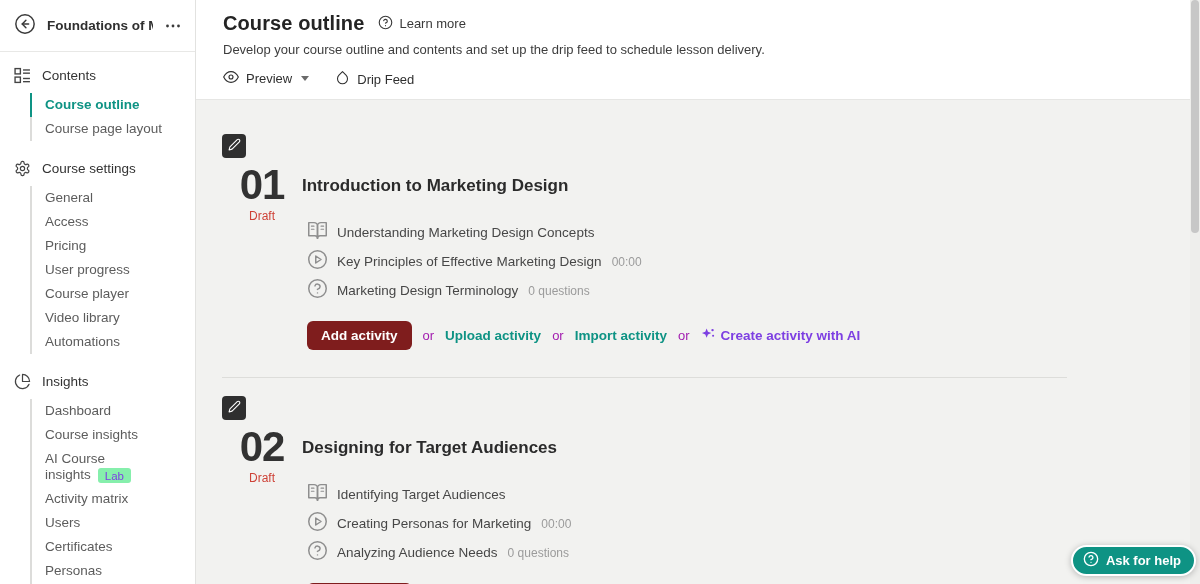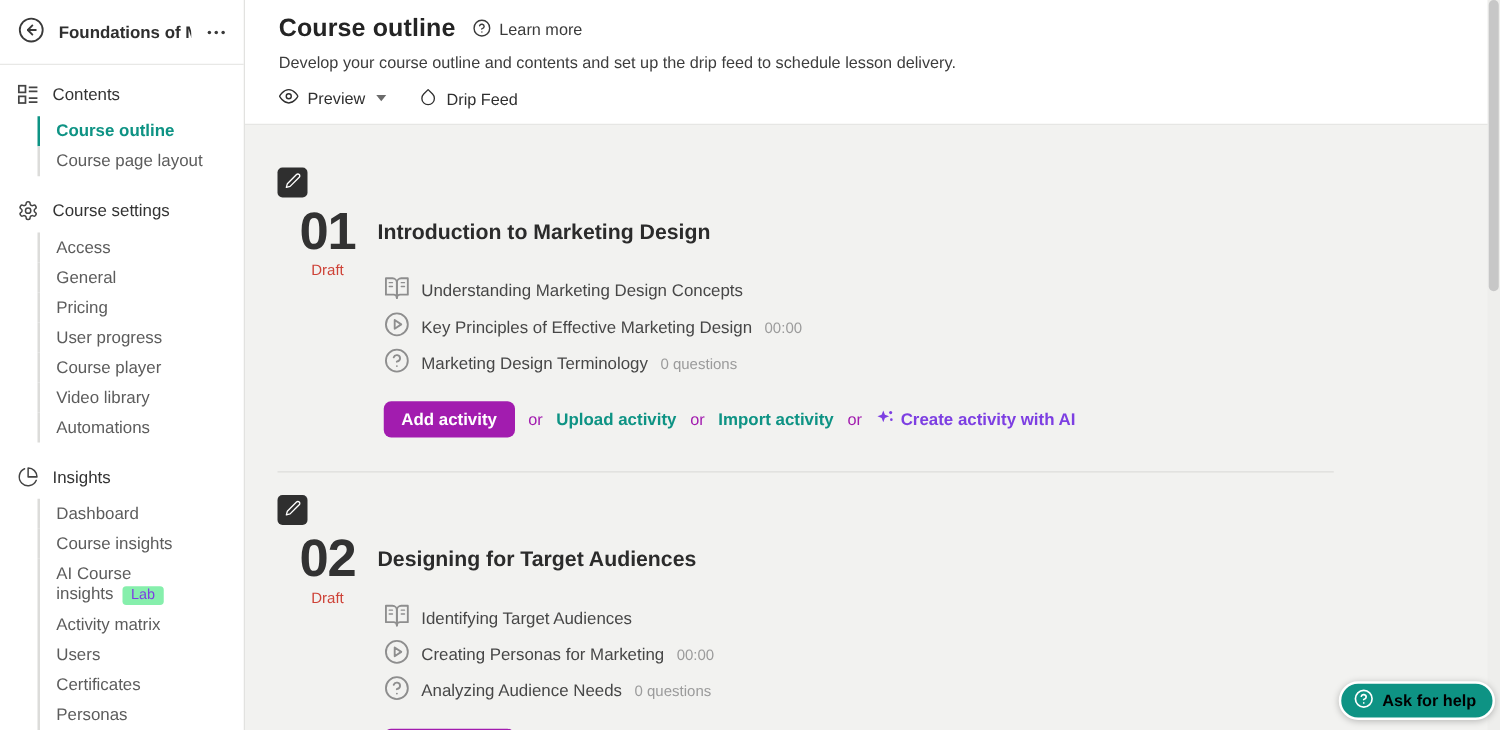--- a/index.html
+++ b/index.html
@@ -39,33 +39,33 @@
   .num-col { width:80px; text-align:center; flex:0 0 auto; }
   .ch-num { font-size:42px; line-height:42px; font-weight:bold; color:#323232; letter-spacing:-1px; }
   .ch-status { margin-top:3px; font-size:12px; color:#CE4237; }
   .ch-body { flex:1; }
   .ch-title { padding-top:12px; font-size:17px; font-weight:bold; color:#2b2b2b; }
   .lessons { list-style:none; margin:22px 0 0 5px;text-align:right; }
   .lesson { display:flex; align-items:center; height:29px; gap:9px; cursor:pointer; }
   .lesson-title { font-size:13.5px; color:#474747; }
   .lesson-meta { font-size:12px; color:#9b9b9b; margin-left:1px; }
   .actions { margin-top:16px; display:flex; align-items:center; gap:11px; margin-left:5px; }
-  .add-btn { background:#a21caf; color:#fff; border:none; border-radius:6px; padding:7px 14px; font-size:13.5px; font-weight:bold; cursor:pointer; font-family:inherit; }
+  .add-btn { background:#7f1d1d; color:#fff; border:none; border-radius:6px; padding:7px 14px; font-size:13.5px; font-weight:bold; cursor:pointer; font-family:inherit; }
   .or { font-size:13px; color:#a21caf; }
   .tlink { font-size:13.5px; font-weight:bold; color:#0E9384; text-decoration:none; cursor:pointer; }
   .ai-link { display:flex; align-items:center; gap:5px; font-size:13.5px; font-weight:bold; color:#7D3FE2; text-decoration:none; cursor:pointer; }
   .divider { border:0; border-top:1px solid #ddddda; margin:27px 0 0 0; width:845px; }
   .chapter.second { margin-top:18px; }
 
   
   .sb-track { position:absolute; top:0; right:0; width:10px; height:584px; background:#eeeeec; cursor:pointer; }
   .sb-thumb { position:absolute; top:0; left:1px; width:8px; height:233px; background:#c7c7c7; border-radius:4px; cursor:grab; }
 
   
-  .help-btn { position:absolute; right:4px; bottom:8px; display:flex; align-items:center; gap:7px; background:#0E9384; color:#000000; border:2px solid #fff; border-radius:16px; padding:4px 13px 4px 10px; font-size:13px; font-weight:bold; cursor:pointer; box-shadow:0 1px 6px rgba(0,0,0,.25); font-family:inherit; }
+  .help-btn { position:absolute; right:4px; bottom:8px; display:flex; align-items:center; gap:7px; background:#0E9384; color:#ffffff; border:2px solid #fff; border-radius:16px; padding:4px 13px 4px 10px; font-size:13px; font-weight:bold; cursor:pointer; box-shadow:0 1px 6px rgba(0,0,0,.25); font-family:inherit; }
 </style>
 </head>
 <body>
 
 <div class="app">
 
   <aside class="sidebar">
     <div class="sb-head">
       <button class="back-btn">
         <span>
@@ -112,22 +112,22 @@
         <div class="sec-head">
           <span class="ic">
             <svg width="17" height="17" viewBox="0 0 24 24" fill="none" stroke="#444" stroke-width="1.7" stroke-linecap="round" stroke-linejoin="round">
                 <circle cx="12" cy="12" r="3"></circle>
                 <path d="M12.22 2h-.44a2 2 0 0 0-2 2v.18a2 2 0 0 1-1 1.73l-.43.25a2 2 0 0 1-2 0l-.15-.08a2 2 0 0 0-2.73.73l-.22.38a2 2 0 0 0 .73 2.73l.15.1a2 2 0 0 1 1 1.72v.51a2 2 0 0 1-1 1.74l-.15.09a2 2 0 0 0-.73 2.73l.22.38a2 2 0 0 0 2.73.73l.15-.08a2 2 0 0 1 2 0l.43.25a2 2 0 0 1 1 1.73V20a2 2 0 0 0 2 2h.44a2 2 0 0 0 2-2v-.18a2 2 0 0 1 1-1.73l.43-.25a2 2 0 0 1 2 0l.15.08a2 2 0 0 0 2.73-.73l.22-.39a2 2 0 0 0-.73-2.73l-.15-.08a2 2 0 0 1-1-1.74v-.5a2 2 0 0 1 1-1.74l.15-.09a2 2 0 0 0 .73-2.73l-.22-.38a2 2 0 0 0-2.73-.73l-.15.08a2 2 0 0 1-2 0l-.43-.25a2 2 0 0 1-1-1.73V4a2 2 0 0 0-2-2z"></path>
               </svg>
           </span>
           <span>Course settings</span>
         </div>
         <div class="sub-list">
+          <a class="sub-item">General</a>
           <a class="sub-item">Access</a>
-          <a class="sub-item">General</a>
           <a class="sub-item">Pricing</a>
           <a class="sub-item">User progress</a>
           <a class="sub-item">Course player</a>
           <a class="sub-item">Video library</a>
           <a class="sub-item">Automations</a>
         </div>
       </div>
 
       <div class="section">
         <div class="sec-head">

